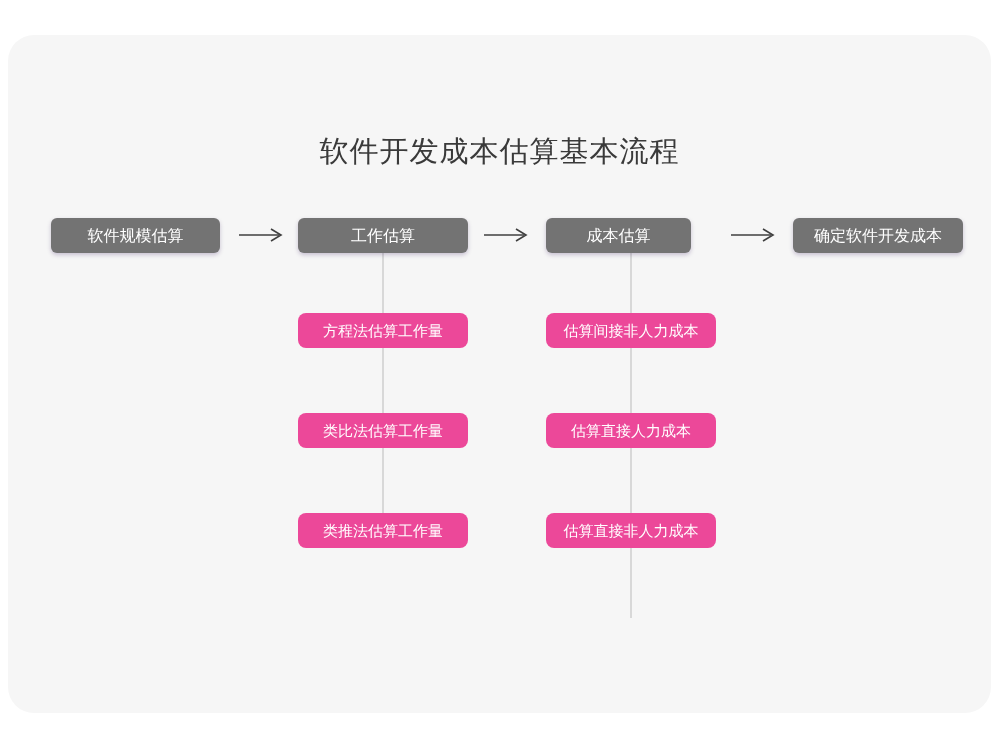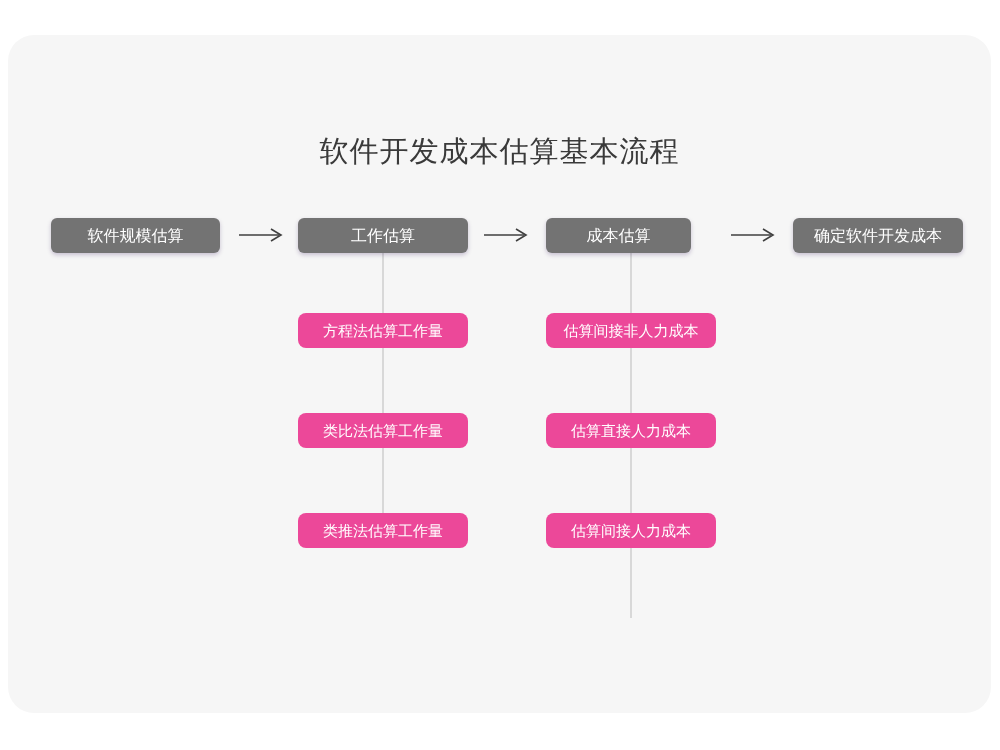--- a/index.html
+++ b/index.html
@@ -93,16 +93,16 @@
   <div class="gbox" style="left:290px; top:278px; width:170px;">方程法估算工作量</div>
 
   <div class="gbox" style="left:290px; top:378px; width:170px;">类比法估算工作量</div>
 
   <div class="gbox" style="left:290px; top:478px; width:170px;">类推法估算工作量</div>
 
   <div class="gbox" style="left:538px; top:278px; width:170px;">估算间接非人力成本</div>
 
   <div class="gbox" style="left:538px; top:378px; width:170px;text-align:center;">估算直接人力成本</div>
 
-  <div class="gbox" style="left:538px; top:478px; width:170px;">估算间接人力成本</div>
+  <div class="gbox" style="left:538px; top:478px; width:170px;">估算直接非人力成本</div>
 
 
 </div>
 
 </body></html>

